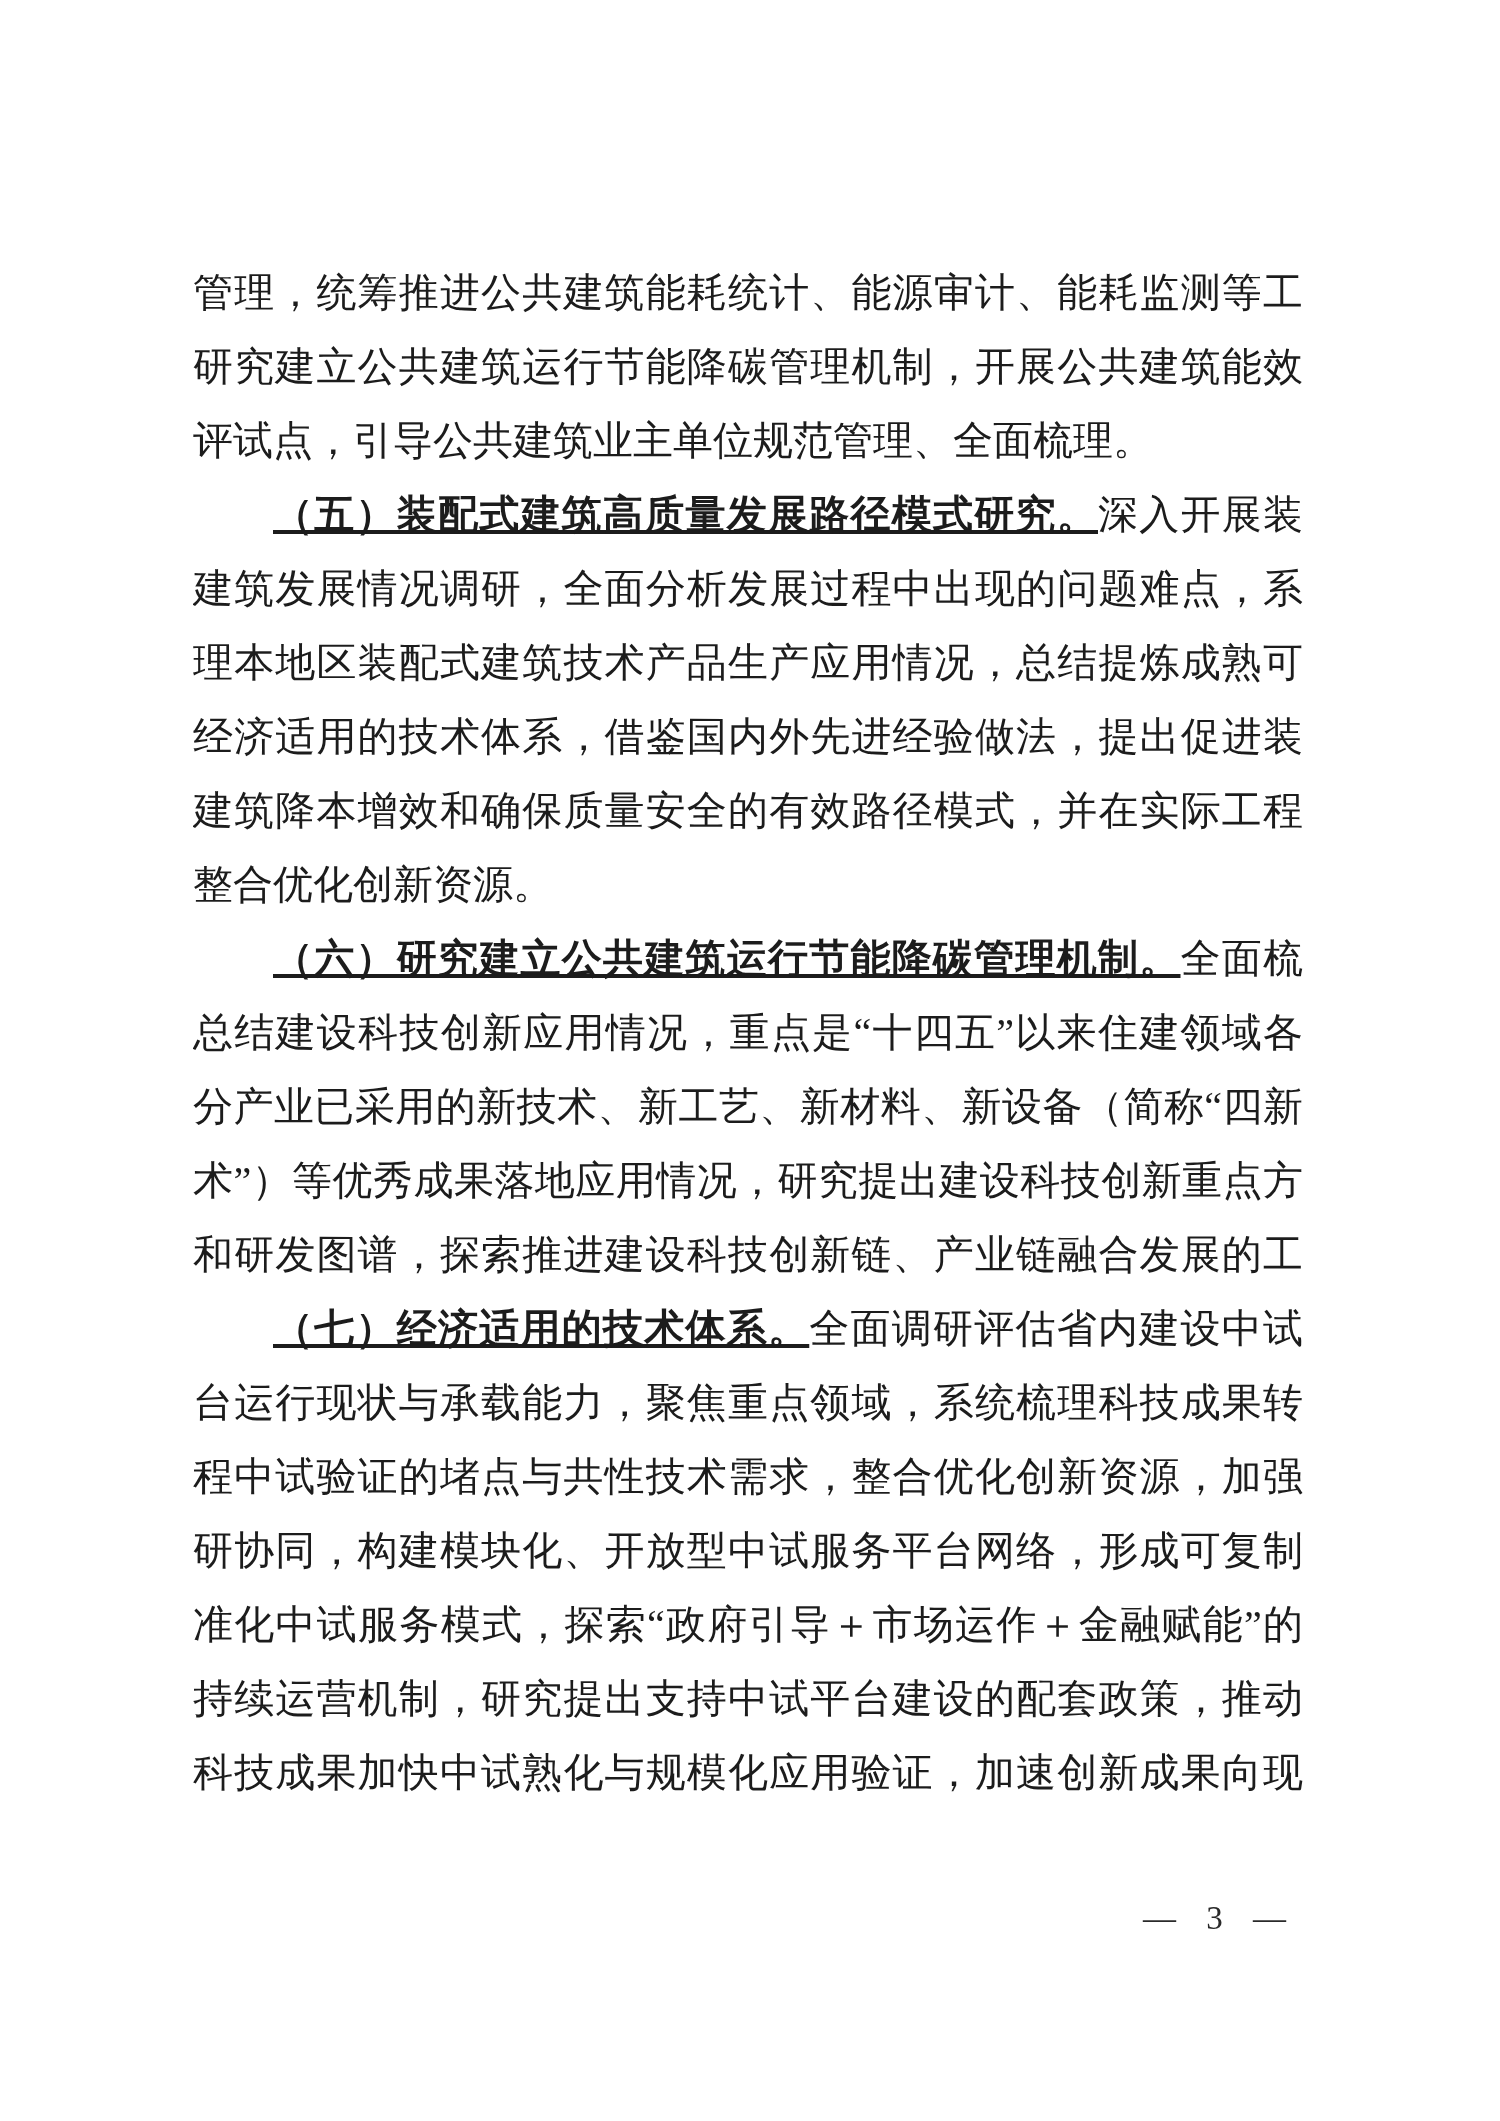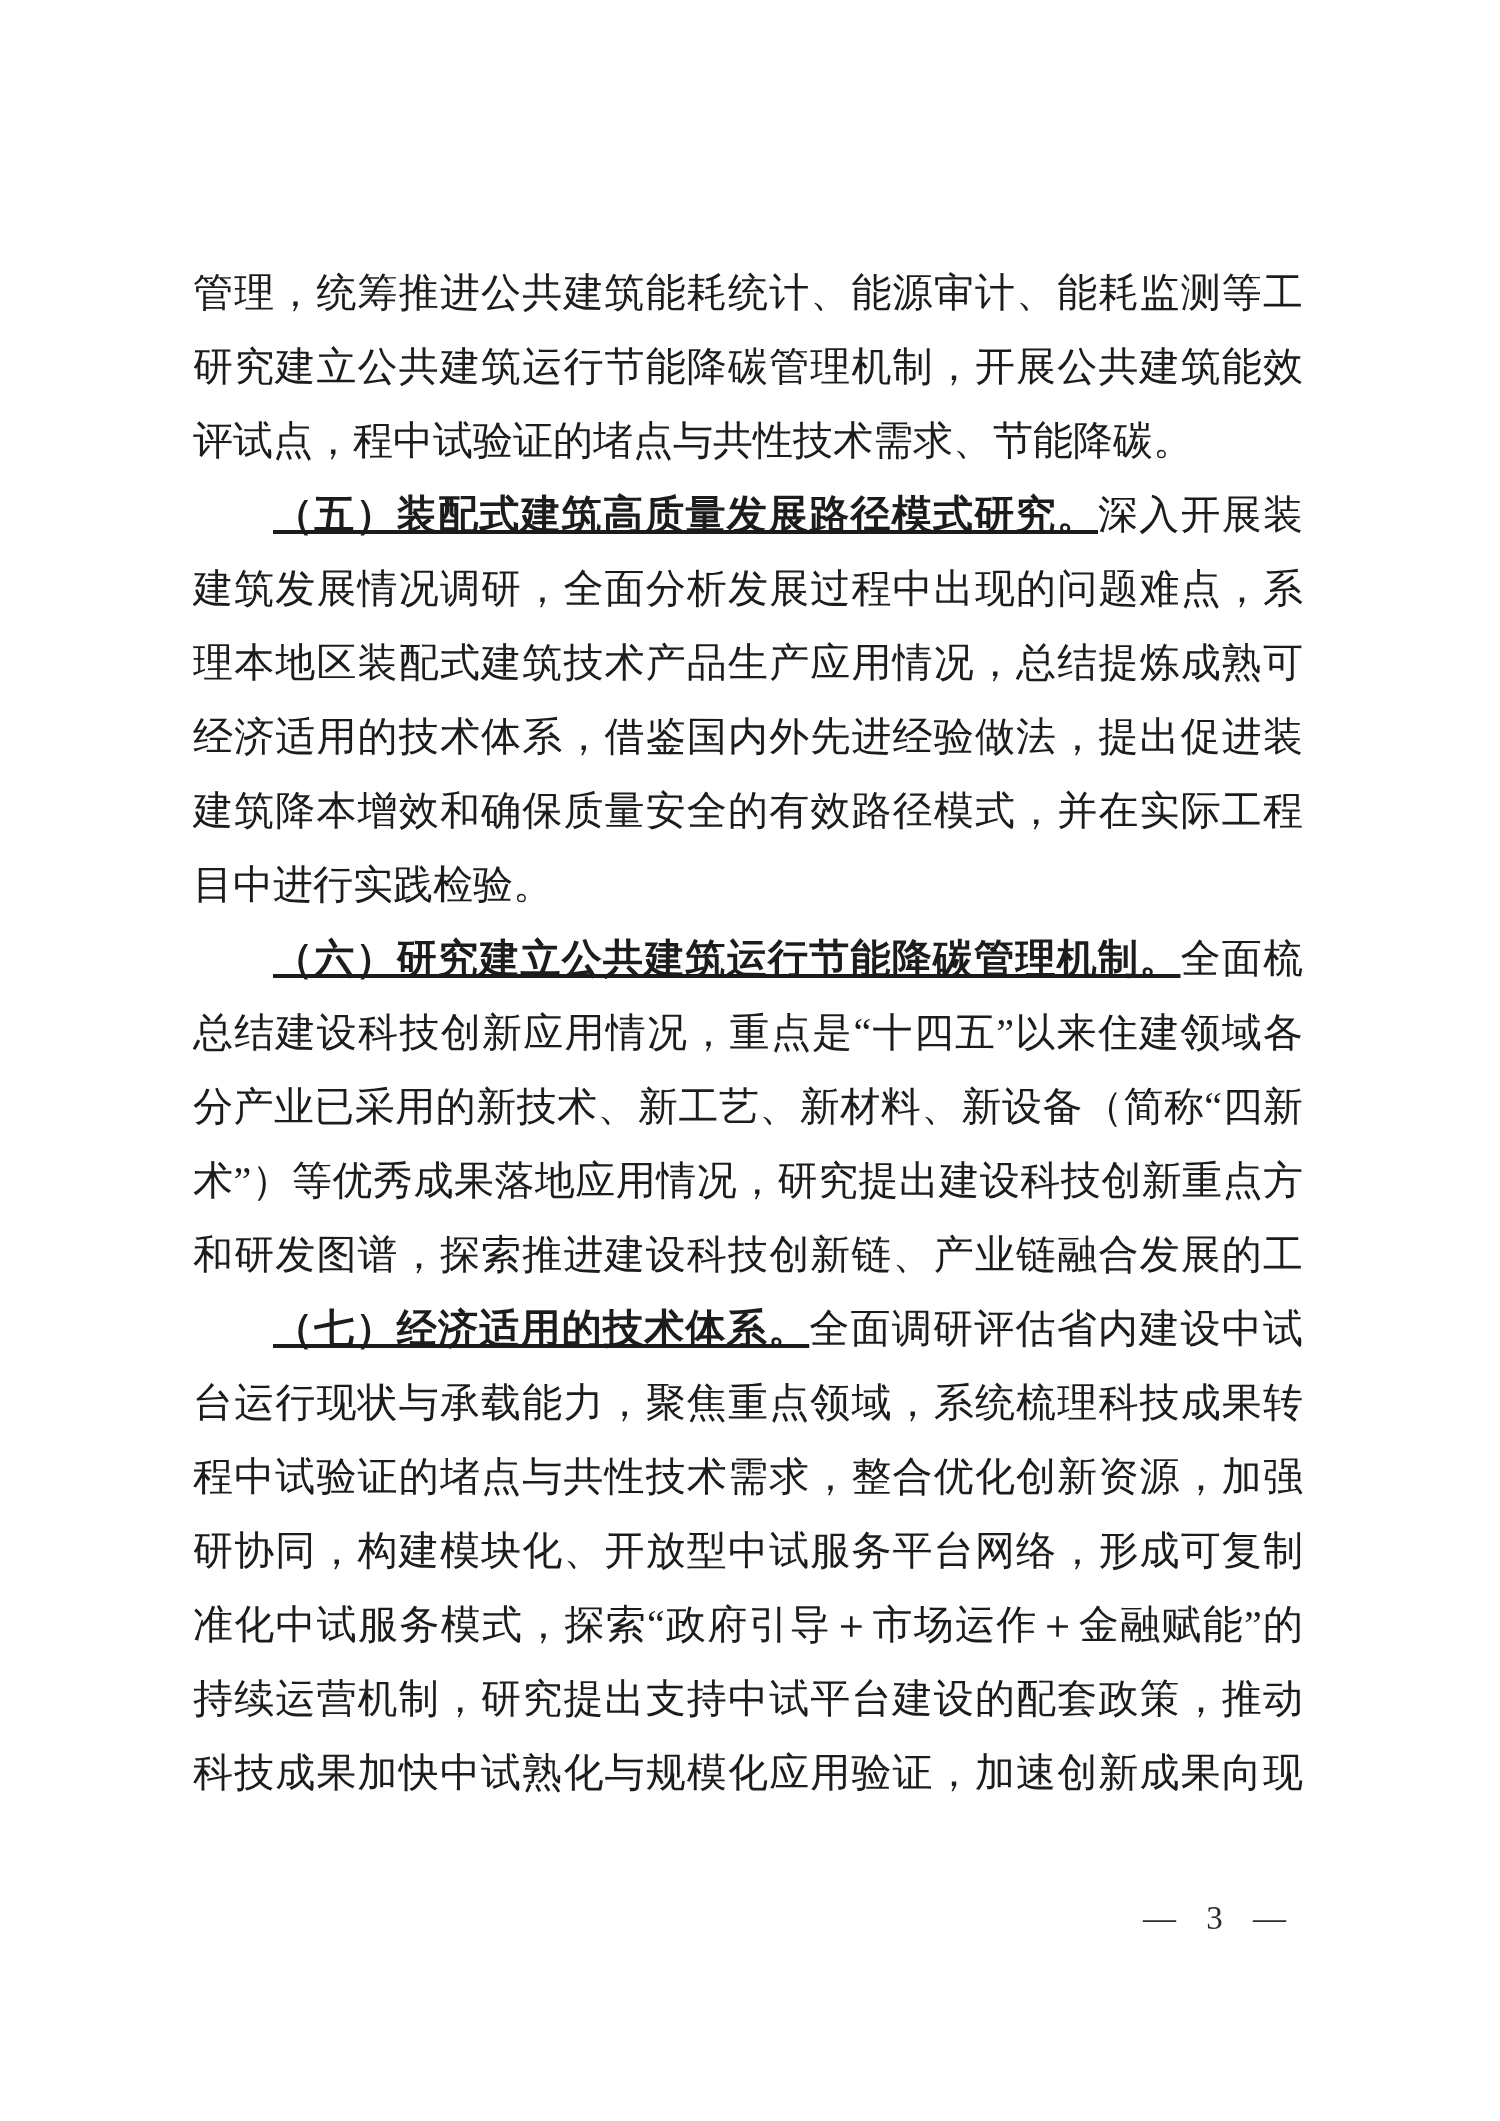--- a/index.html
+++ b/index.html
@@ -57,28 +57,28 @@
 </style>
 </head>
 <body>
 
 <div class="page">
 
   <div class="text-block">
 
     <div class="line"><span>管理，统筹推进公共建筑能耗统计、能源审计、能耗监测等工作。</span></div>
     <div class="line"><span>研究建立公共建筑运行节能降碳管理机制，开展公共建筑能效测</span></div>
-    <div class="line end"><span>评试点，程中试验证的堵点与共性技术需求、节能降碳。</span></div>
+    <div class="line end"><span>评试点，引导公共建筑业主单位规范管理、全面梳理。</span></div>
 
     <div class="line indent"><span class="heading">（五）装配式建筑高质量发展路径模式研究。</span><span>深入开展装配式</span></div>
     <div class="line"><span>建筑发展情况调研，全面分析发展过程中出现的问题难点，系统梳</span></div>
     <div class="line"><span>理本地区装配式建筑技术产品生产应用情况，总结提炼成熟可靠、</span></div>
     <div class="line"><span>经济适用的技术体系，借鉴国内外先进经验做法，提出促进装配式</span></div>
     <div class="line"><span>建筑降本增效和确保质量安全的有效路径模式，并在实际工程项</span></div>
-    <div class="line end"><span>目中进行实践检验。</span></div>
+    <div class="line end"><span>整合优化创新资源。</span></div>
 
     <div class="line indent"><span class="heading">（六）研究建立公共建筑运行节能降碳管理机制。</span><span>全面梳理</span></div>
     <div class="line"><span>总结建设科技创新应用情况，重点是“十四五”以来住建领域各细</span></div>
     <div class="line"><span>分产业已采用的新技术、新工艺、新材料、新设备（简称“四新技</span></div>
     <div class="line"><span>术”）等优秀成果落地应用情况，研究提出建设科技创新重点方向</span></div>
     <div class="line"><span>和研发图谱，探索推进建设科技创新链、产业链融合发展的工作机</span></div>
 
     <div class="line indent"><span class="heading">（七）经济适用的技术体系。</span><span>全面调研评估省内建设中试平</span></div>
     <div class="line"><span>台运行现状与承载能力，聚焦重点领域，系统梳理科技成果转化过</span></div>
     <div class="line"><span>程中试验证的堵点与共性技术需求，整合优化创新资源，加强产学</span></div>

